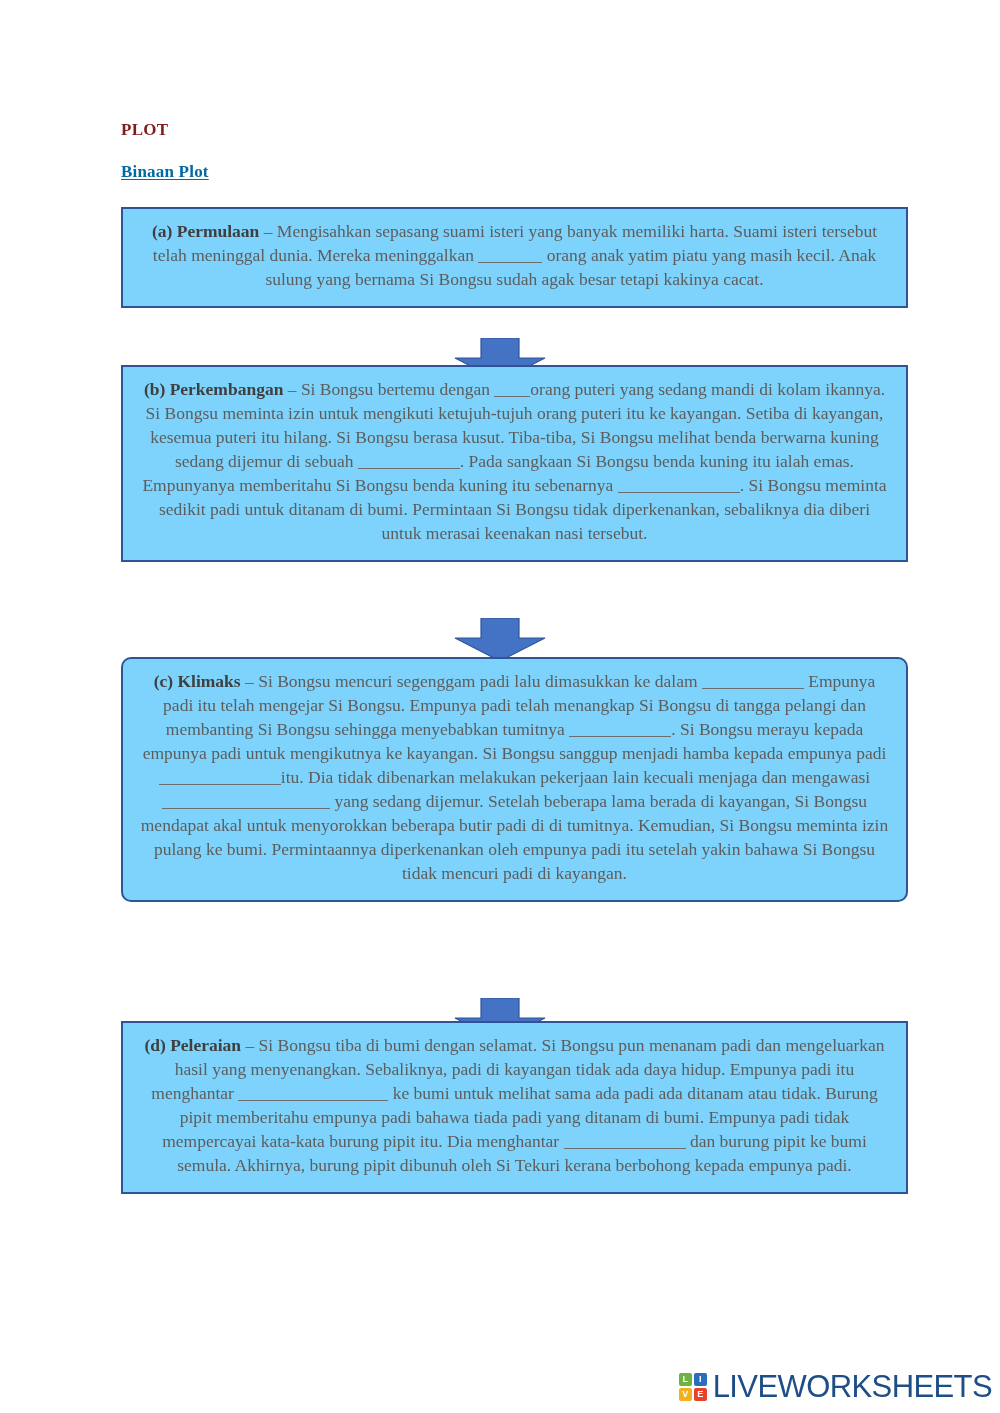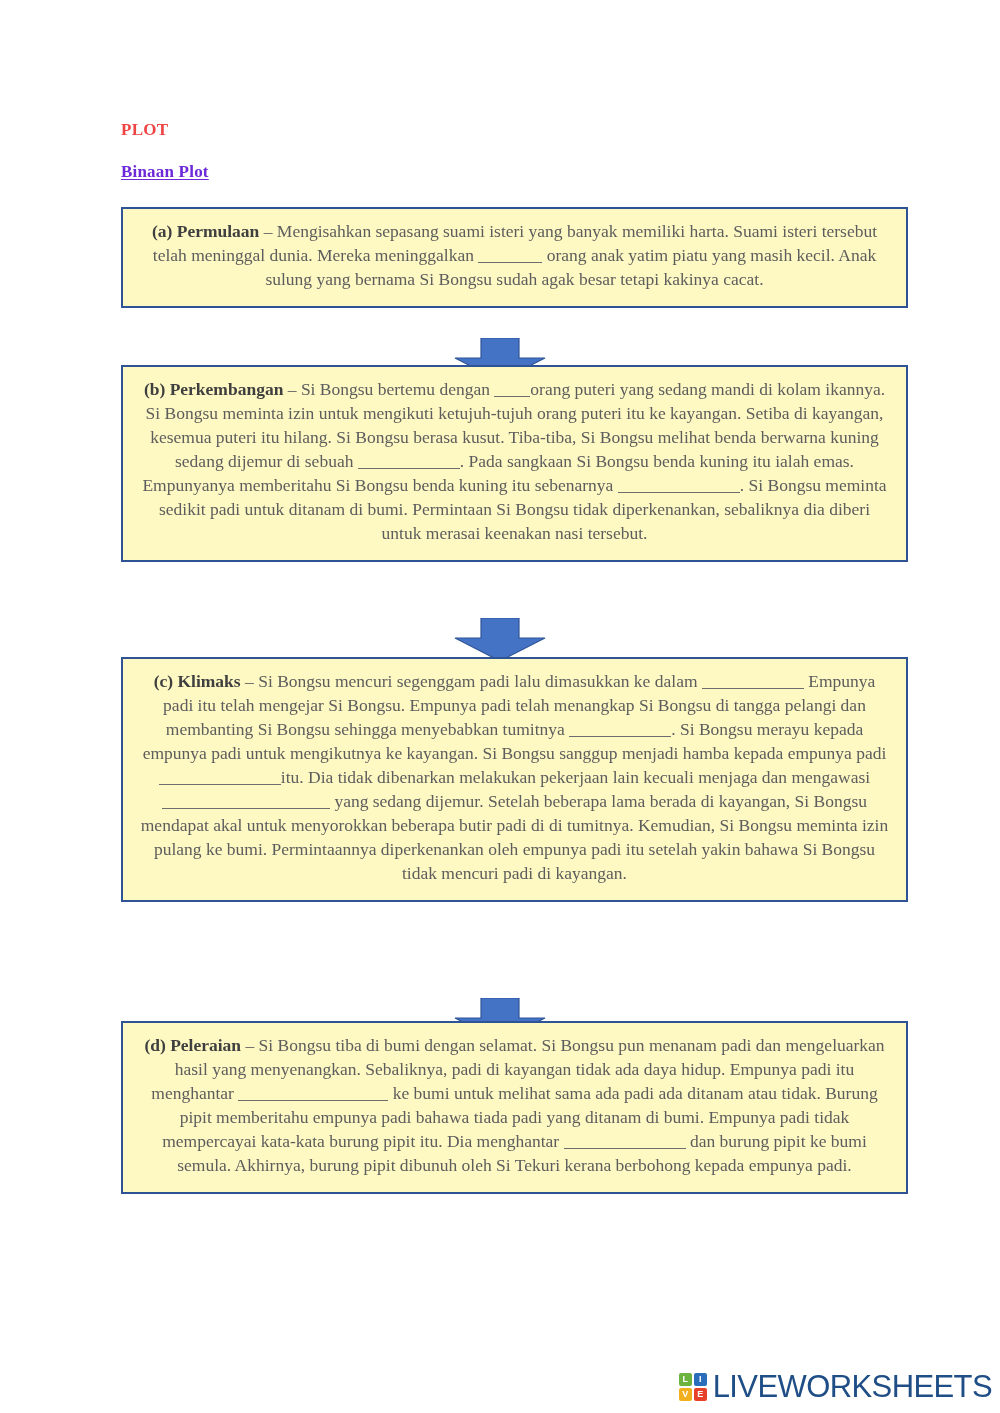--- a/index.html
+++ b/index.html
@@ -25,43 +25,43 @@
   }
 
   .heading-plot {
     position: absolute;
     left: 121px;
     top: 120px;
     font-family: "Liberation Serif", serif;
     font-weight: bold;
     font-size: 17px;
     letter-spacing: 0.3px;
-    color: #ef4444;
+    color: #7f1d1d;
   }
 
   .heading-binaan {
     position: absolute;
     left: 121px;
     top: 162px;
     font-family: "Liberation Serif", serif;
     font-weight: bold;
     font-size: 17px;
     letter-spacing: 0.2px;
-    color: #6d28d9;
+    color: #0369a1;
     text-decoration: underline;
     text-underline-offset: 2px;
   }
 
   .stage-box {
     position: absolute;
     left: 121px;
     width: 787px;
     box-sizing: border-box;
     border: 2px solid #2e5496;
-    background: #fef9c3;
+    background: #7dd3fc;
     padding: 11px 16px 14px 16px;
   }
 
   .stage-text {
     font-family: "Liberation Serif", serif;
     font-size: 17.5px;
     line-height: 1.37;
     text-align: center;
     color: #5d5d5d;
     margin: 0;
@@ -155,21 +155,21 @@
   <div class="stage-box" id="box-b" style="top:365px;">
     <p class="stage-text" id="text-b"><b>(b) Perkembangan</b> – Si Bongsu bertemu dengan <span class="blank b4"></span>orang puteri yang sedang mandi di kolam ikannya. Si Bongsu meminta izin untuk mengikuti ketujuh-tujuh orang puteri itu ke kayangan. Setiba di kayangan, kesemua puteri itu hilang. Si Bongsu berasa kusut. Tiba-tiba, Si Bongsu melihat benda berwarna kuning sedang dijemur di sebuah <span class="blank b11"></span>. Pada sangkaan Si Bongsu benda kuning itu ialah emas. Empunyanya memberitahu Si Bongsu benda kuning itu sebenarnya <span class="blank b13"></span>. Si Bongsu meminta sedikit padi untuk ditanam di bumi. Permintaan Si Bongsu tidak diperkenankan, sebaliknya dia diberi  untuk merasai keenakan nasi tersebut.</p>
   </div>
 
   <div class="arrow-down" id="arrow-2" style="top:618px;">
     <svg width="96" height="44" viewBox="0 0 96 44">
       <polygon points="29,0 67,0 67,20 93,20 48,43 3,20 29,20" fill="#4472c4" stroke="#2f5597" stroke-width="1.2"></polygon>
     </svg>
   </div>
 
-  <div class="stage-box" id="box-c" style="top:657px;">
+  <div class="stage-box" id="box-c" style="top:657px;border-radius:10px;">
     <p class="stage-text" id="text-c"><b>(c) Klimaks</b> – Si Bongsu mencuri segenggam padi lalu dimasukkan ke dalam <span class="blank b11"></span> Empunya padi itu telah mengejar Si Bongsu. Empunya padi telah menangkap Si Bongsu di tangga pelangi dan membanting Si Bongsu sehingga menyebabkan tumitnya <span class="blank b11"></span>. Si Bongsu merayu kepada empunya padi untuk mengikutnya ke kayangan. Si Bongsu sanggup menjadi hamba kepada empunya padi<span class="blank b13"></span>itu. Dia tidak dibenarkan melakukan pekerjaan lain kecuali menjaga dan mengawasi <span class="blank b18"></span> yang sedang dijemur. Setelah beberapa lama berada di kayangan, Si Bongsu mendapat akal untuk menyorokkan beberapa butir padi di  di tumitnya. Kemudian, Si Bongsu meminta izin pulang ke bumi. Permintaannya diperkenankan oleh empunya padi itu setelah yakin bahawa Si Bongsu tidak mencuri padi di kayangan.</p>
   </div>
 
   <div class="arrow-down" id="arrow-3" style="top:998px;">
     <svg width="96" height="44" viewBox="0 0 96 44">
       <polygon points="29,0 67,0 67,20 93,20 48,43 3,20 29,20" fill="#4472c4" stroke="#2f5597" stroke-width="1.2"></polygon>
     </svg>
   </div>
 
   <div class="stage-box" id="box-d" style="top:1021px;">

